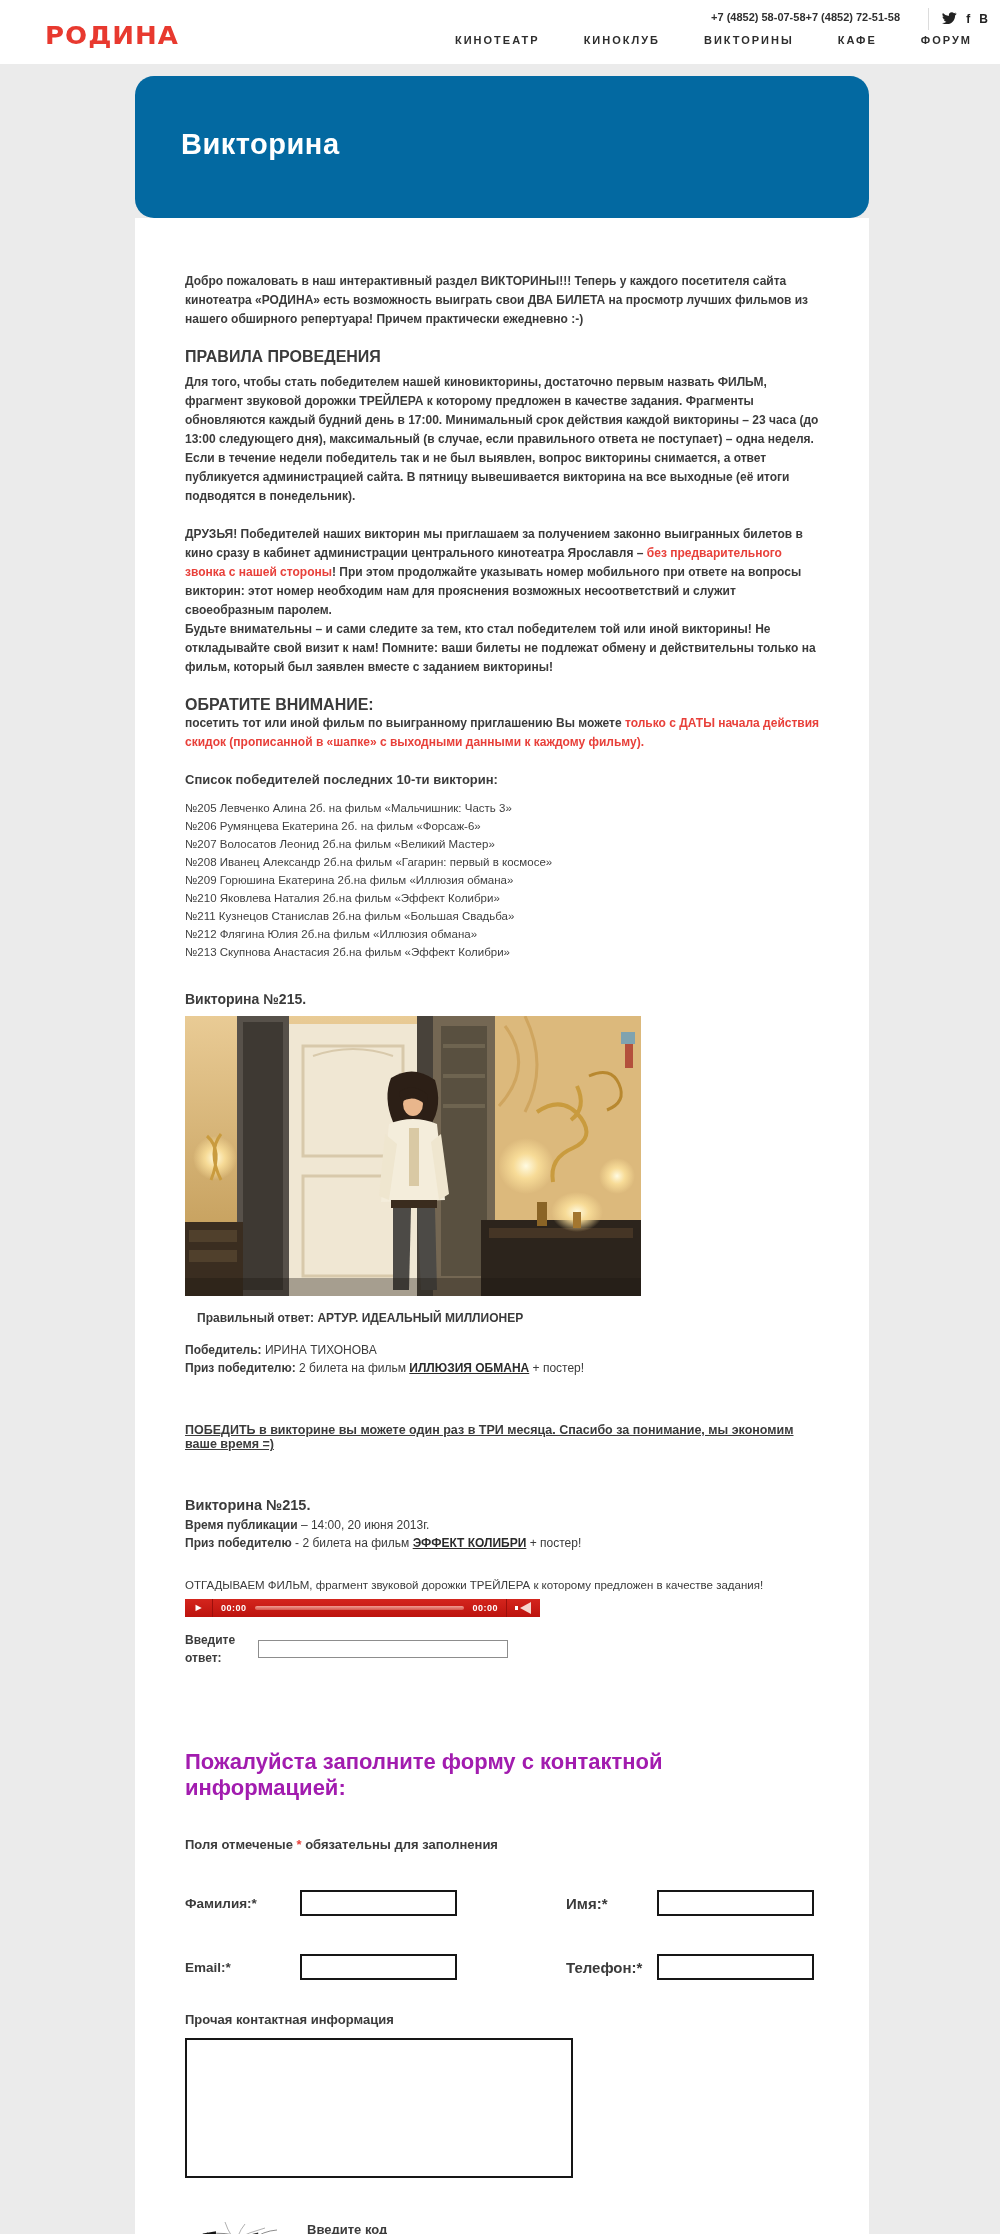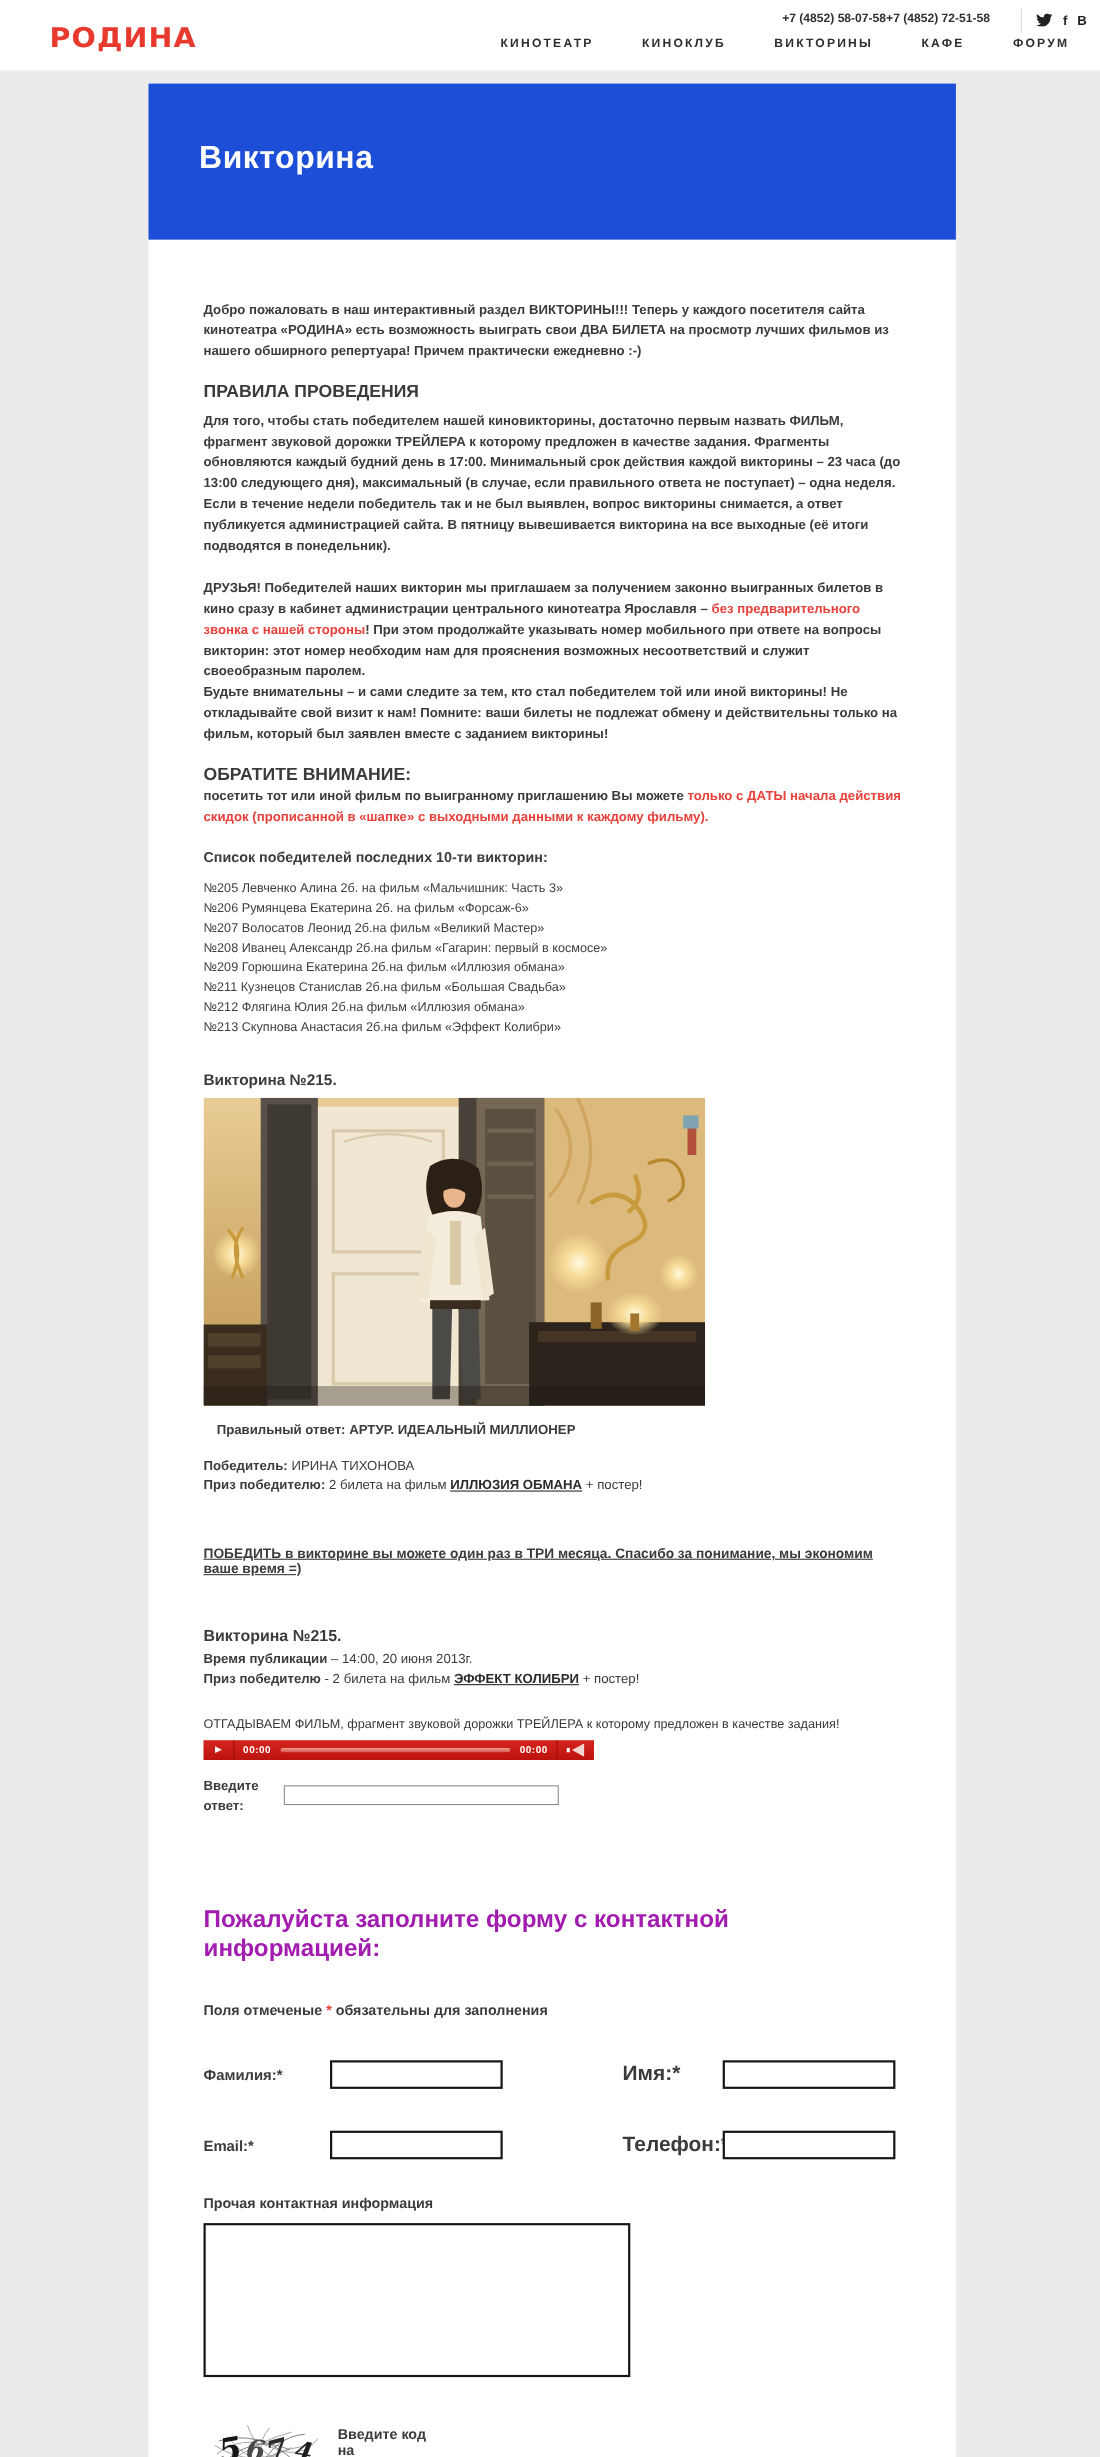--- a/index.html
+++ b/index.html
@@ -32,21 +32,22 @@
     position: absolute; right: 28px; top: 34px;
     display: flex; gap: 44px;
   }
   .header-nav .nav-item {
     font-size: 11px; font-weight: 700; letter-spacing: 2px;
     color: #2d2d2d; cursor: pointer; white-space: nowrap;
   }
   
   .hero {
     margin: 12px 0 0 135px; width: 734px; height: 142px;
-    background: #1d4ed8;
+    background: #0369a1;
+    border-radius: 19px;
   }
   .hero h1 {
     padding: 52px 0 0 46px; color: #fff;
     font-size: 29px; font-weight: 700; letter-spacing: 0.5px;
   }
   
   .content {
     margin-left: 135px; width: 734px; background: #fff;
     padding: 54px 46px 120px 50px;
   }
@@ -81,21 +82,21 @@
   .p-vol { width: 34px; border-left: 1px solid #9d0f0b; display: flex; justify-content: center; align-items: center; height: 18px; cursor: pointer; }
   .answer-row { margin-top: 14px; display: flex; align-items: center; }
   .answer-row .lab { font-size: 12px; font-weight: 700; width: 73px; }
   .answer-input { width: 250px; height: 18px; border: 1px solid #8d8d8d; background: #fff; outline: none; padding: 0 4px; font-size: 11px; }
   
   .form-h { margin-top: 82px; font-size: 22px; font-weight: 700; color: #a21caf; }
   .req-note { margin-top: 36px; font-size: 13px; font-weight: 700; }
   .form-row { display: flex; align-items: center; margin-top: 38px; width: 638px; }
   .f-label { width: 115px; font-size: 13.5px; font-weight: 700; }
   .f-input { width: 157px; height: 26px; border: 2px solid #161616; background: #fff; outline: none; padding: 0 5px; font-size: 12px; }
-  .f-label2 { margin-left: 109px; width: 91px; font-size: 19px; font-weight: 700; }
+  .f-label2 { margin-left: 109px; width: 91px; font-size: 15px; font-weight: 700; }
   .other-label { margin-top: 32px; font-size: 13px; font-weight: 700; }
   .f-textarea { margin-top: 11px; width: 388px; height: 140px; border: 2px solid #161616; background: #fff; outline: none; resize: none; padding: 5px; font-size: 12px; display: block; }
   .captcha-row { margin-top: 40px; display: flex; align-items: center; }
   .captcha-img { margin-left: 10px; width: 96px; height: 52px; }
   .captcha-label { margin-left: 16px; width: 82px; font-size: 13px; font-weight: 700; line-height: 15px; }
 </style>
 </head>
 <body>
 
 <div class="header">
@@ -138,20 +139,21 @@
   <div class="mini-h" style="margin-bottom:0">ОБРАТИТЕ ВНИМАНИЕ:</div>
   <p class="para"><span>посетить тот или иной фильм по выигранному приглашению Вы можете </span><span class="red">только с ДАТЫ начала действия скидок (прописанной в «шапке» с выходными данными к каждому фильму).</span></p>
 
   <div class="winners-h">Список победителей последних 10-ти викторин:</div>
   <div>
     <div class="winner-line">№205 Левченко Алина 2б. на фильм «Мальчишник: Часть 3»</div>
     <div class="winner-line">№206 Румянцева Екатерина 2б. на фильм «Форсаж-6»</div>
     <div class="winner-line">№207 Волосатов Леонид 2б.на фильм «Великий Мастер»</div>
     <div class="winner-line">№208 Иванец Александр 2б.на фильм «Гагарин: первый в космосе»</div>
     <div class="winner-line">№209 Горюшина Екатерина 2б.на фильм «Иллюзия обмана»</div>
+    <div class="winner-line">№210 Яковлева Наталия 2б.на фильм «Эффект Колибри»</div>
     <div class="winner-line">№211 Кузнецов Станислав 2б.на фильм «Большая Свадьба»</div>
     <div class="winner-line">№212 Флягина Юлия 2б.на фильм «Иллюзия обмана»</div>
     <div class="winner-line">№213 Скупнова Анастасия 2б.на фильм «Эффект Колибри»</div>
   </div>
 
   <div class="quiz-h">Викторина №215.</div>
 
   
   <svg class="photo" viewBox="0 0 456 280" aria-hidden="true">
     <defs>

